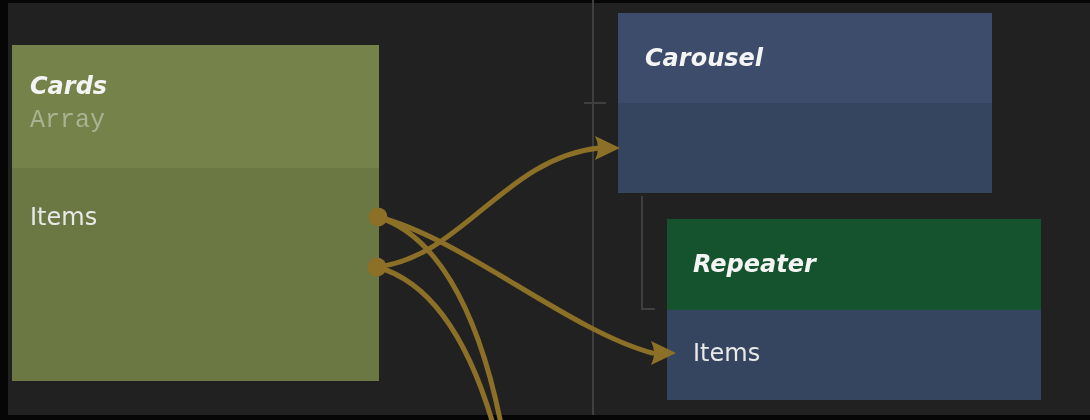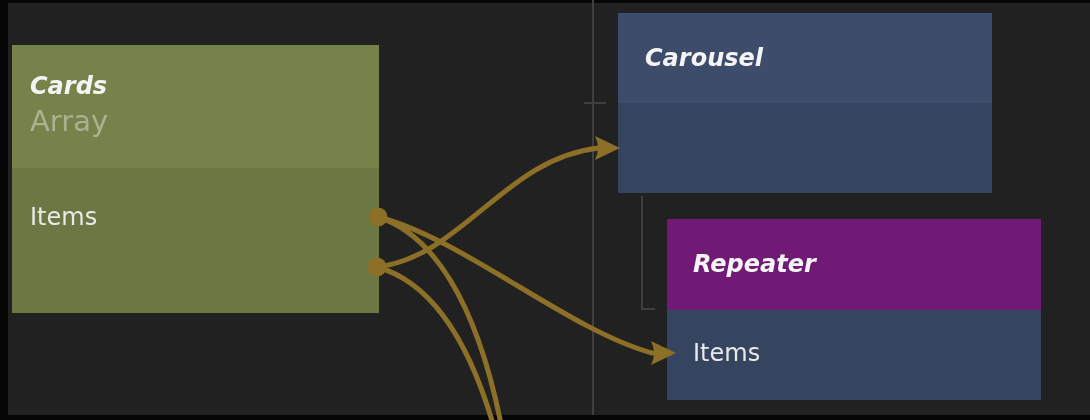--- a/index.html
+++ b/index.html
@@ -24,46 +24,47 @@
     box-sizing: border-box;
   }
   .node-title {
     font-size: 24px; line-height: 34px;
     font-weight: 600;
     color: #f4f4f4;
     white-space: nowrap;
     font-style: italic;
   }
   .node-subtitle {
-    font-size: 29px; line-height: 36px;
+    font-size: 25px; line-height: 36px;
     font-weight: 400;
     color: #a9b392;
     white-space: nowrap;
+    font-family: Liberation Mono, monospace;
   }
   .port {
     position: absolute;
     font-size: 24px; line-height: 30px;
     color: #e9e9e9;
     white-space: nowrap;
   }
 
   
-  #node-cards { left: 12px; top: 45px; width: 367px; height: 268px; background: #6b7843; }
+  #node-cards { left: 12px; top: 45px; width: 367px; height: 336px; background: #6b7843; }
   #node-cards .node-header { height: 123px; background: #758249; padding: 24px 0 0 18px; }
   #port-cards-items { left: 18px; top: 157px; }
   #port-cards-count { right: 23px; top: 207px; }
 
   
   #node-carousel { left: 618px; top: 13px; width: 374px; height: 180px; background: #36455f; }
   #node-carousel .node-header { height: 90px; background: #3d4c6a; padding: 28px 0 0 27px; }
   #port-carousel-count { left: 27px; top: 120px; }
 
   
   #node-repeater { left: 667px; top: 219px; width: 374px; height: 181px; background: #36455f; }
-  #node-repeater .node-header { height: 91px; background: #701a75; padding: 28px 0 0 26px; }
+  #node-repeater .node-header { height: 91px; background: #14532d; padding: 28px 0 0 26px; }
   #port-repeater-items { left: 26px; top: 119px; }
 
   #wire-layer {
     position: absolute; left: 0; top: 0;
     width: 1090px; height: 420px;
     pointer-events: none;
   }
 </style>
 </head>
 <body>

